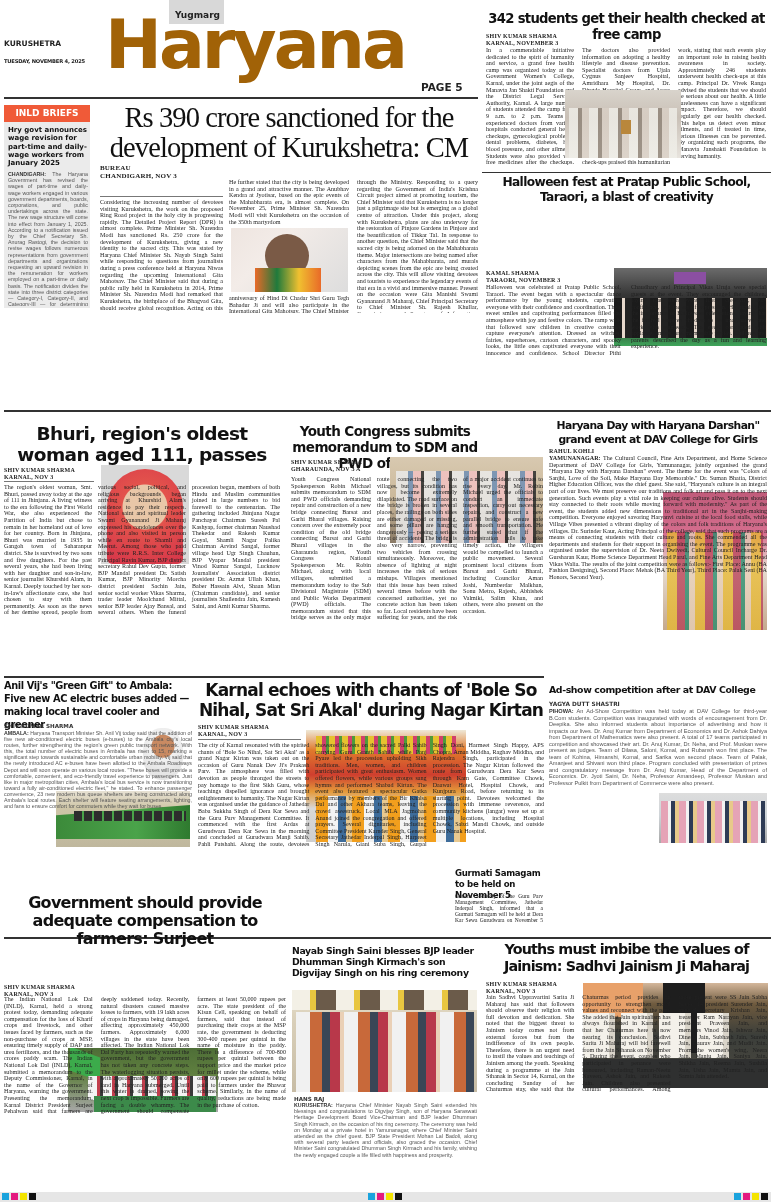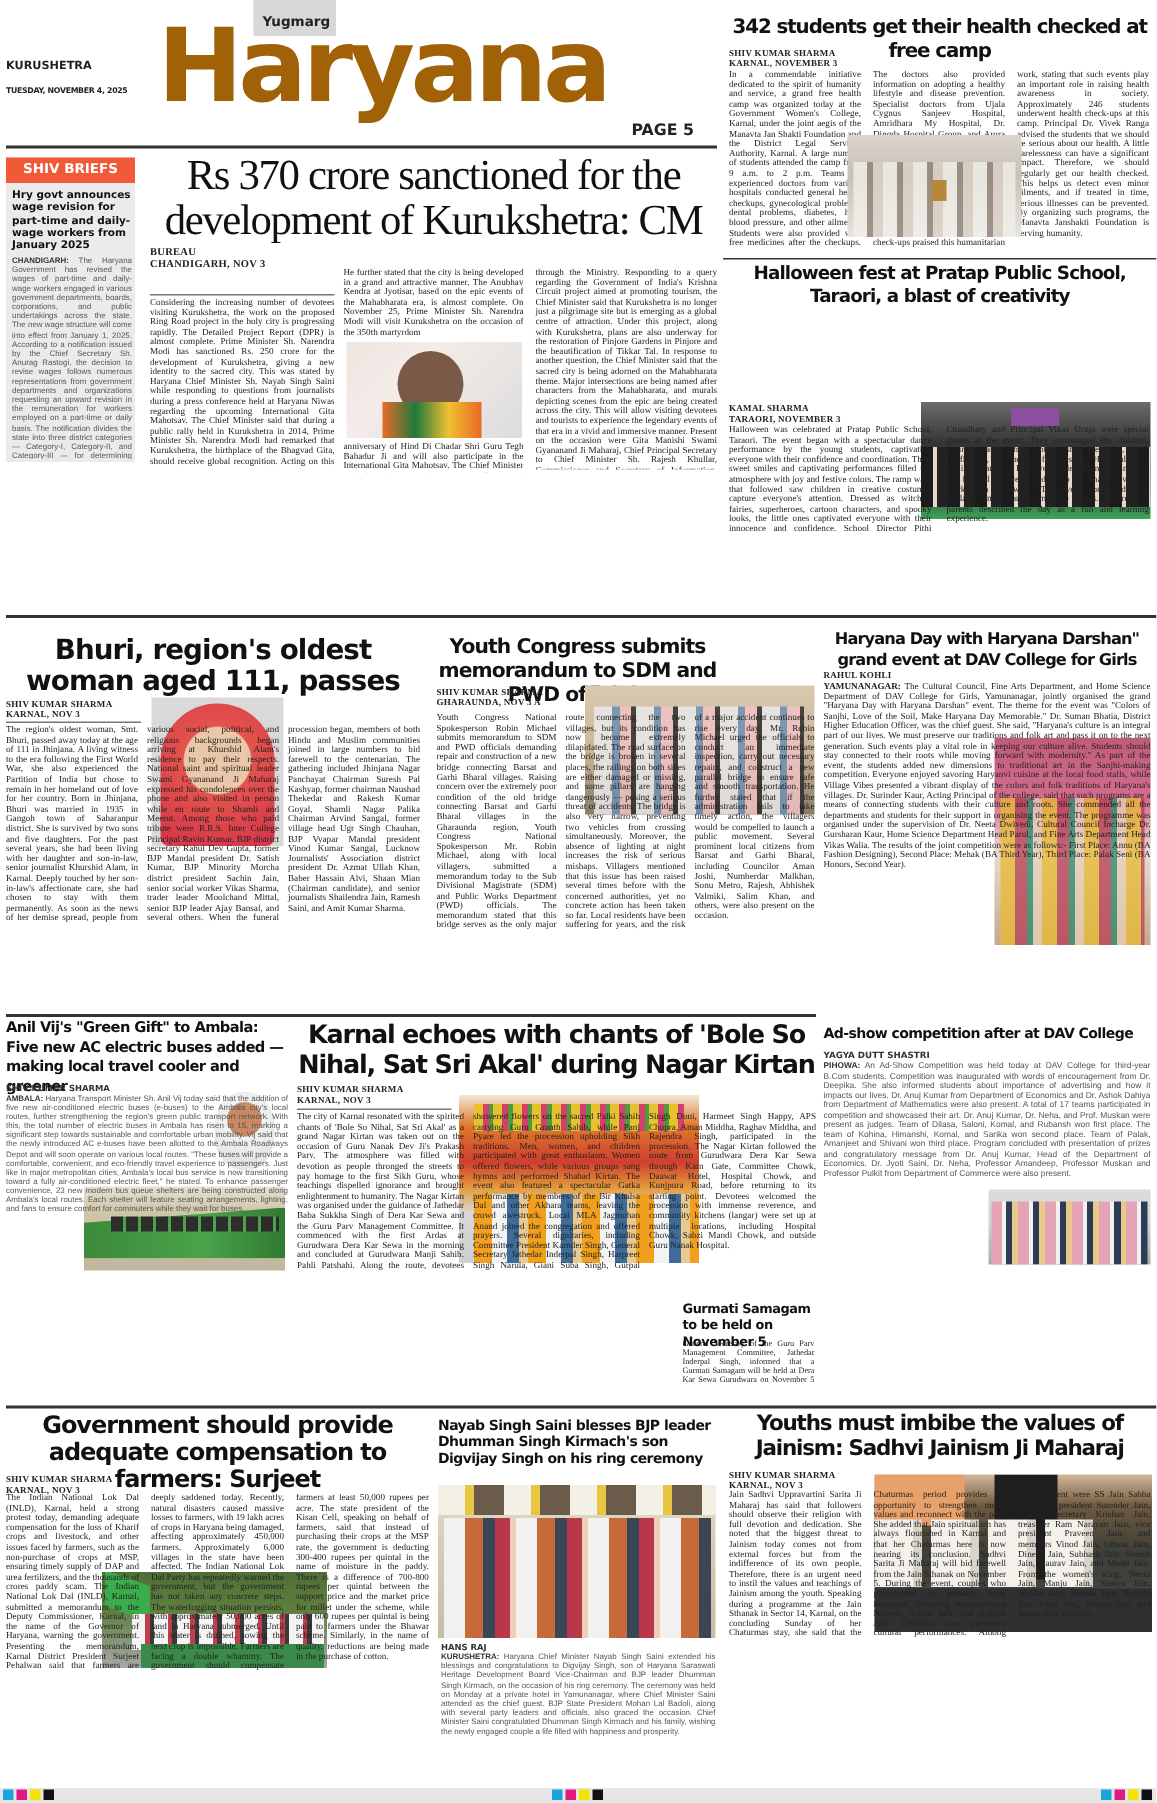--- a/index.html
+++ b/index.html
@@ -18,25 +18,25 @@
 
 <div class="abs sans" style="left:4px;top:39px;font-size:7.5px;font-weight:bold;color:#222">KURUSHETRA</div>
 <div class="abs sans" style="left:4px;top:58px;font-size:5.2px;font-weight:bold;color:#222;letter-spacing:-.2px">TUESDAY, NOVEMBER 4, 2025</div>
 <div class="abs" style="left:169px;top:0;width:55px;height:24px;background:#d8d8d8"></div>
 <div class="abs sans" style="left:175px;top:10px;font-size:9px;font-weight:bold;color:#222">Yugmarg</div>
 <div class="abs sans" style="left:105px;top:2px;font-size:68px;font-weight:bold;color:#a16207;letter-spacing:-3px;line-height:86px">Haryana</div>
 <div class="abs sans" style="left:421px;top:81px;font-size:10.5px;font-weight:bold;color:#222">PAGE 5</div>
 <div class="rule" style="left:4px;top:97px;width:474px;height:1.5px"></div>
 
 <div class="abs" style="left:4px;top:105px;width:86px;height:203px;background:#ebebeb"></div>
-<div class="abs sans" style="left:4px;top:105px;width:86px;height:17px;background:#f05a38;color:#fff;font-size:9px;font-weight:bold;text-align:center;line-height:17px"><span>SHIV BRIEFS</span></div>
+<div class="abs sans" style="left:4px;top:105px;width:86px;height:17px;background:#f05a38;color:#fff;font-size:9px;font-weight:bold;text-align:center;line-height:17px"><span>INLD BRIEFS</span></div>
 <div class="abs sans" style="left:8px;top:126px;width:80px;font-size:7px;font-weight:bold;line-height:8.3px;color:#111">Hry govt announces wage revision for part-time and daily-wage workers from January 2025</div>
 <div class="abs sbody" style="left:8px;top:171px;width:80px;height:135px;overflow:hidden;font-size:5.3px;line-height:6.2px"><b style="color:#333">CHANDIGARH:</b> <span>The Haryana Government has revised the wages of part-time and daily-wage workers engaged in various government departments, boards, corporations, and public undertakings across the state. The new wage structure will come into effect from January 1, 2025. According to a notification issued by the Chief Secretary Sh. Anurag Rastogi, the decision to revise wages follows numerous representations from government departments and organizations requesting an upward revision in the remuneration for workers employed on a part-time or daily basis. The notification divides the state into three district categories — Category-I, Category-II, and Category-III — for determining wage rates. This classification takes into account socio-economic and developmental differences among districts. The revised rates have been prescribed for different levels of workers under each category.</span></div>
 
-<div class="abs" style="left:100px;top:103px;width:378px;font-family:'Liberation Serif',serif;font-size:28.5px;line-height:30px;text-align:center;color:#111;letter-spacing:-.9px">Rs 370 crore sanctioned for the development of Kurukshetra: CM</div>
+<div class="abs" style="left:100px;top:103px;width:378px;font-family:'Liberation Serif',serif;font-size:28.5px;line-height:30px;text-align:center;color:#111;letter-spacing:-.9px">Rs 390 crore sanctioned for the development of Kurukshetra: CM</div>
 <div class="abs byline" style="left:100px;top:165px;width:120px">
     <div>BUREAU</div>
     <div>CHANDIGARH, NOV 3</div>
   </div>
 <div class="rule" style="left:100px;top:196px;width:123px;height:.8px;background:#777"></div>
 <div class="abs body" style="left:100px;top:199px;width:123px;height:112px;overflow:hidden">Considering the increasing number of devotees visiting Kurukshetra, the work on the proposed Ring Road project in the holy city is progressing rapidly. The Detailed Project Report (DPR) is almost complete. Prime Minister Sh. Narendra Modi has sanctioned Rs. 250 crore for the development of Kurukshetra, giving a new identity to the sacred city. This was stated by Haryana Chief Minister Sh. Nayab Singh Saini while responding to questions from journalists during a press conference held at Haryana Niwas regarding the upcoming International Gita Mahotsav. The Chief Minister said that during a public rally held in Kurukshetra in 2014, Prime Minister Sh. Narendra Modi had remarked that Kurukshetra, the birthplace of the Bhagvad Gita, should receive global recognition. Acting on this vision, the State Government has implemented several initiatives to give Kurukshetra international prominence. Today, the holy land attracts a large number of tourists and devotees not only from across India but also from abroad. The Gita Jayanti Mahotsav has now earned worldwide recognition.</div>
 <div class="abs body" style="left:229px;top:179px;width:120px;height:46px;overflow:hidden">He further stated that the city is being developed in a grand and attractive manner. The Anubhav Kendra at Jyotisar, based on the epic events of the Mahabharata era, is almost complete. On November 25, Prime Minister Sh. Narendra Modi will visit Kurukshetra on the occasion of the 350th martyrdom</div>
 <div class="photo" style="left:231px;top:228px;width:117px;height:64px;background:linear-gradient(135deg,#eee5e0 0%,#f3ece8 35%,#ddd 100%)">
   <div class="abs" style="left:34px;top:6px;width:44px;height:44px;border-radius:50%;background:#7a5a46"></div>
   <div class="abs" style="left:24px;top:40px;width:66px;height:24px;background:linear-gradient(90deg,#e96a28,#1f7a3c,#f0c030,#e96a28)"></div>
@@ -132,21 +132,21 @@
 </div>
 <div class="abs body" style="left:198px;top:742px;width:346px;height:120px;overflow:hidden">
   <div style="column-count:3;column-gap:6px;height:120px">The city of Karnal resonated with the spirited chants of 'Bole So Nihal, Sat Sri Akal' as a grand Nagar Kirtan was taken out on the occasion of Guru Nanak Dev Ji's Prakash Parv. The atmosphere was filled with devotion as people thronged the streets to pay homage to the first Sikh Guru, whose teachings dispelled ignorance and brought enlightenment to humanity. The Nagar Kirtan was organised under the guidance of Jathedar Baba Sukkha Singh of Dera Kar Sewa and the Guru Parv Management Committee. It commenced with the first Ardas at Gurudwara Dera Kar Sewa in the morning and concluded at Gurudwara Manji Sahib. Pahli Patshahi. Along the route, devotees showered flowers on the sacred Palki Sahib carrying Guru Granth Sahib, while Panj Pyare led the procession upholding Sikh traditions. Men, women, and children participated with great enthusiasm. Women offered flowers, while various groups sang hymns and performed Shabad Kirtan. The event also featured a spectacular Gatka performance by members of the Bir Khalsa Dal and other Akhara teams, leaving the crowd awestruck. Local MLA Jagmohan Anand joined the congregation and offered prayers. Several dignitaries, including Committee President Karnder Singh, General Secretary Jathedar Inderpal Singh, Harpreet Singh Narula, Giani Suba Singh, Gurpal Singh Doni, Harmeet Singh Happy, APS Chopra, Aman Middha, Raghav Middha, and Rajendra Singh, participated in the procession. The Nagar Kirtan followed the route from Gurudwara Dera Kar Sewa through Karn Gate, Committee Chowk, Daawat Hotel, Hospital Chowk, and Kunjpura Road, before returning to its starting point. Devotees welcomed the procession with immense reverence, and community kitchens (langar) were set up at multiple locations, including Hospital Chowk, Sabzi Mandi Chowk, and outside Guru Nanak Hospital.</div>
 </div>
 
 <div class="abs sans" style="left:455px;top:868px;width:92px;font-size:8.6px;font-weight:bold;line-height:11px;letter-spacing:-.3px">Gurmati Samagam to be held on November 5</div>
 <div class="abs body" style="left:455px;top:893px;width:88px;height:30px;overflow:hidden;font-size:5.5px;line-height:6px">General Secretary of the Guru Parv Management Committee, Jathedar Inderpal Singh, informed that a Gurmati Samagam will be held at Dera Kar Sewa Gurudwara on November 5 from 9 a.m. onwards.</div>
 
 <div class="rule" style="left:4px;top:937px;width:767px;height:1.5px"></div>
 
-<div class="abs hl" style="left:4px;top:941px;width:282px;font-size:16px;line-height:18px;letter-spacing:-.7px">Government should provide adequate compensation to farmers: Surjeet</div>
+<div class="abs hl" style="left:4px;top:894px;width:282px;font-size:16px;line-height:18px;letter-spacing:-.7px">Government should provide adequate compensation to farmers: Surjeet</div>
 <div class="abs byline" style="left:4px;top:984px;width:96px;font-size:6px;line-height:6.5px">
     <div>SHIV KUMAR SHARMA</div>
     <div>KARNAL, NOV 3</div>
   </div>
 <div class="photo" style="left:68px;top:1048px;width:150px;height:64px;background:linear-gradient(180deg,#4e6e37 0%,#5f7f3f 40%,#a8a8a8 100%)">
   <div class="abs" style="left:2px;top:4px;width:30px;height:24px;background:#3cab4b;transform:skewY(20deg)"></div>
   <div class="abs" style="left:20px;top:28px;width:128px;height:24px;background:repeating-linear-gradient(90deg,#f4f4f4 0 9px,#c13e4c 9px 12px,#3a3a3a 12px 15px)"></div>
   <div class="abs" style="left:26px;top:48px;width:122px;height:16px;background:#3c8a4a"></div>
 </div>
 <div class="abs body" style="left:4px;top:996px;width:282px;height:140px;overflow:hidden">

